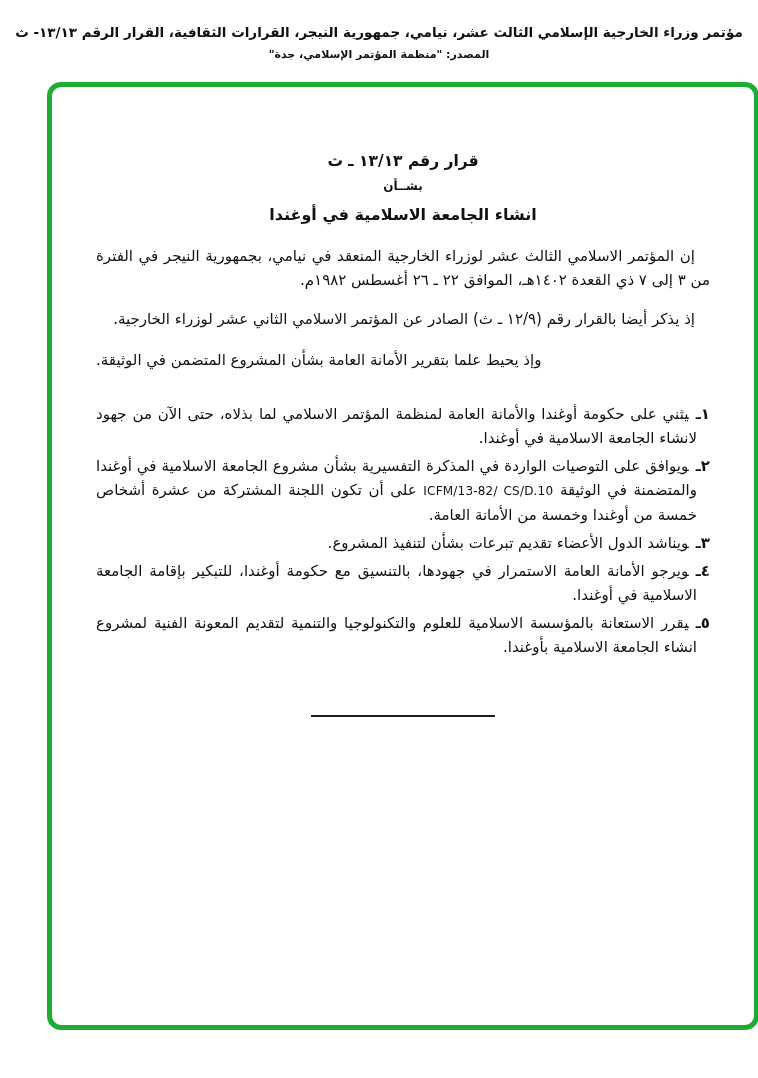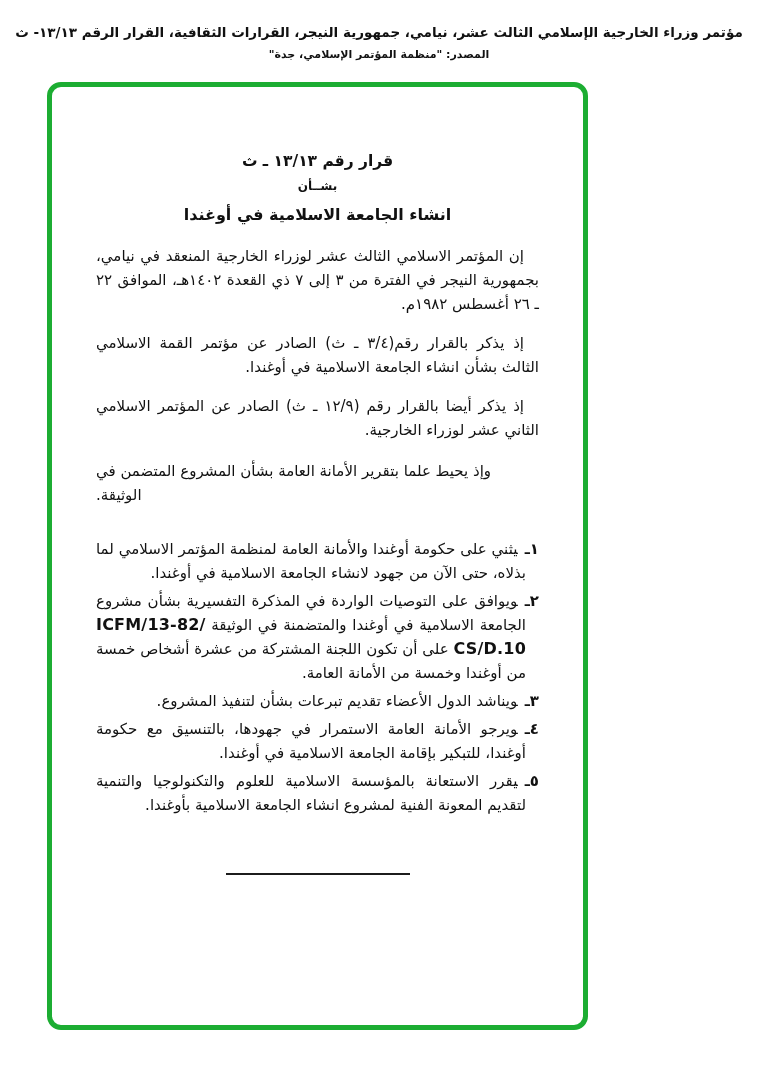--- a/index.html
+++ b/index.html
@@ -37,21 +37,21 @@
   .doc-header .line2 {
     font-size: 11px;
     font-weight: bold;
     margin-top: 8px;
   }
   
   .frame {
     position: absolute;
     left: 47px;
     top: 82px;
-    width: 541px;
+    width: 712px;
     height: 948px;
     box-sizing: border-box;
     border: 5px solid var(--frame-color, #1cad32);
     border-radius: 14px;
     padding: 52px 44px 0 44px;
   }
   
   .title-block {
     margin-top: 10px;
     text-align: center;
@@ -99,22 +99,22 @@
     text-indent: -13px;
     margin-top: 4px;
   }
   .item .num {
     font-weight: bold;
     margin-left: 7px;
   }
   .item .inline-ref {
     direction: ltr;
     unicode-bidi: embed;
-    font-weight: bold;
-    font-size: 16px;
+    font-weight: normal;
+    font-size: 12px;
     letter-spacing: 0.2px;
   }
   
   .divider {
     width: 184px;
     height: 2px;
     background: #1c1c1c;
     margin: 56px auto 0 auto;
   }
 </style>
@@ -131,21 +131,20 @@
   <main class="frame">
 
     <div class="title-block">
       <div class="t1">قرار رقم ١٣/١٣ ـ ث</div>
       <div class="t2">بشــأن</div>
       <div class="t3">انشاء الجامعة الاسلامية في أوغندا</div>
     </div>
 
     <p class="para">إن المؤتمر الاسلامي الثالث عشر لوزراء الخارجية المنعقد في نيامي، بجمهورية النيجر في الفترة من ٣ إلى ٧ ذي القعدة ١٤٠٢هـ، الموافق ٢٢ ـ ٢٦ أغسطس ١٩٨٢م.</p>
 
-    <p class="para">إذ يذكر بالقرار رقم(٣/٤ ـ ث) الصادر عن مؤتمر القمة الاسلامي الثالث بشأن انشاء الجامعة الاسلامية في أوغندا.</p>
 
     <p class="para">إذ يذكر أيضا بالقرار رقم (١٢/٩ ـ ث) الصادر عن المؤتمر الاسلامي الثاني عشر لوزراء الخارجية.</p>
 
     <p class="para single">وإذ يحيط علما بتقرير الأمانة العامة بشأن المشروع المتضمن في الوثيقة.</p>
 
 
     <div class="items">
 
       <div class="item">
         <span class="num">١ـ</span><span>يثني على حكومة أوغندا والأمانة العامة لمنظمة المؤتمر الاسلامي لما بذلاه، حتى الآن من جهود لانشاء الجامعة الاسلامية في أوغندا.</span>

